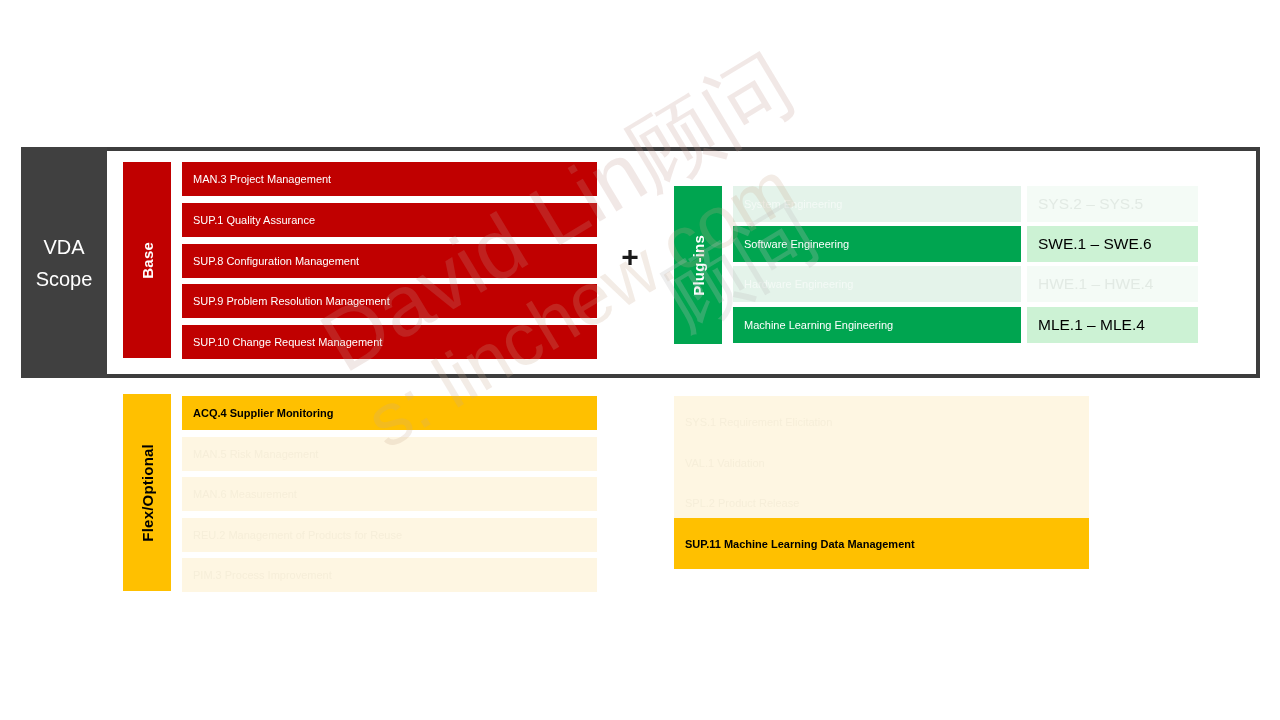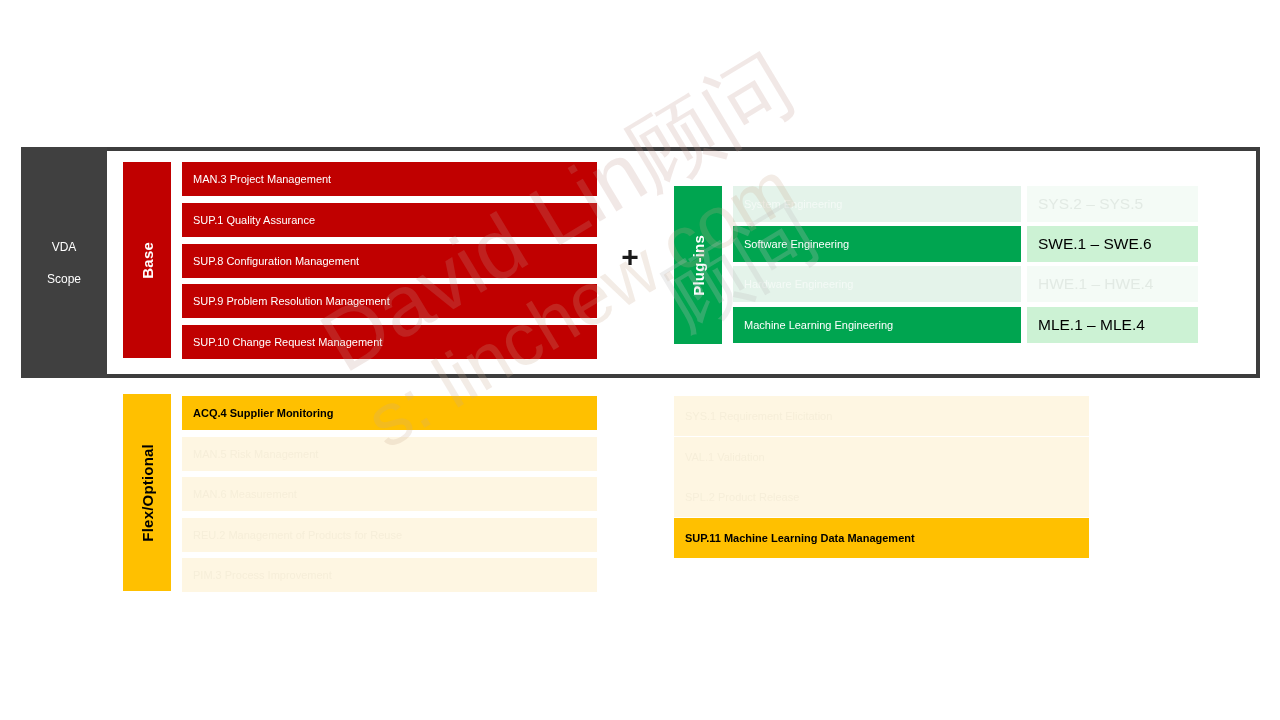--- a/index.html
+++ b/index.html
@@ -75,21 +75,21 @@
     left: 21px;
     top: 147px;
     width: 86px;
     height: 231px;
     background: #404040;
     color: #ffffff;
     display: flex;
     flex-direction: column;
     align-items: center;
     justify-content: center;
-    font-size: 12px;
+    font-size: 20px;
     line-height: 32px;
     z-index: 3;
     box-sizing: border-box;
   }
 
   
   .side-bar {
     position: absolute;
     color: #ffffff;
     font-weight: bold;
@@ -189,21 +189,21 @@
   
   .row-flex-left {
     left: 182px;
     width: 415px;
     height: 34px;
   }
   
   .row-flex-right {
     left: 674px;
     width: 415px;
-    height: 40px;
+    height: 51px;
     align-items: center;
   }
   .row-flex.on {
     background: #FFC000;
     color: #000000;
     font-weight: bold;
   }
   .row-flex.off {
     background: #FEF6E2;
     color: #F6EED9;

